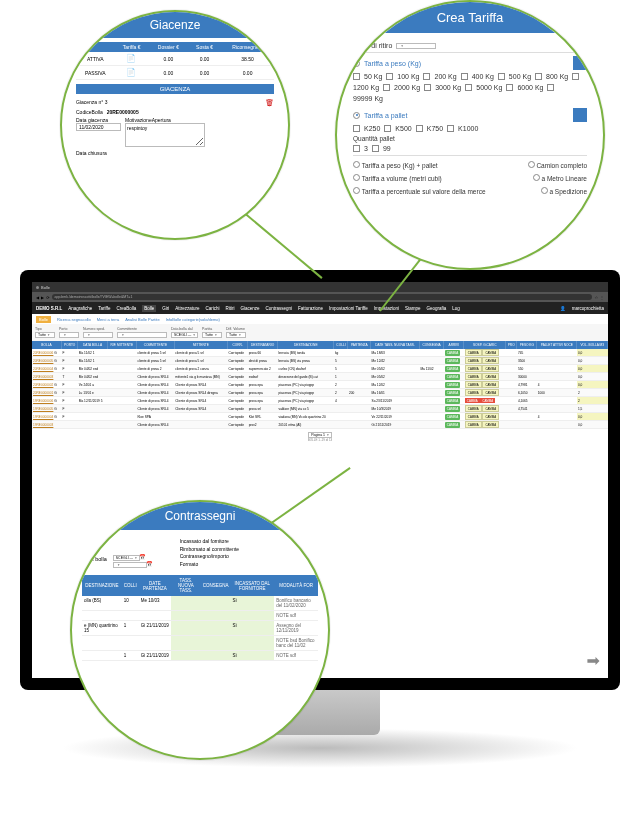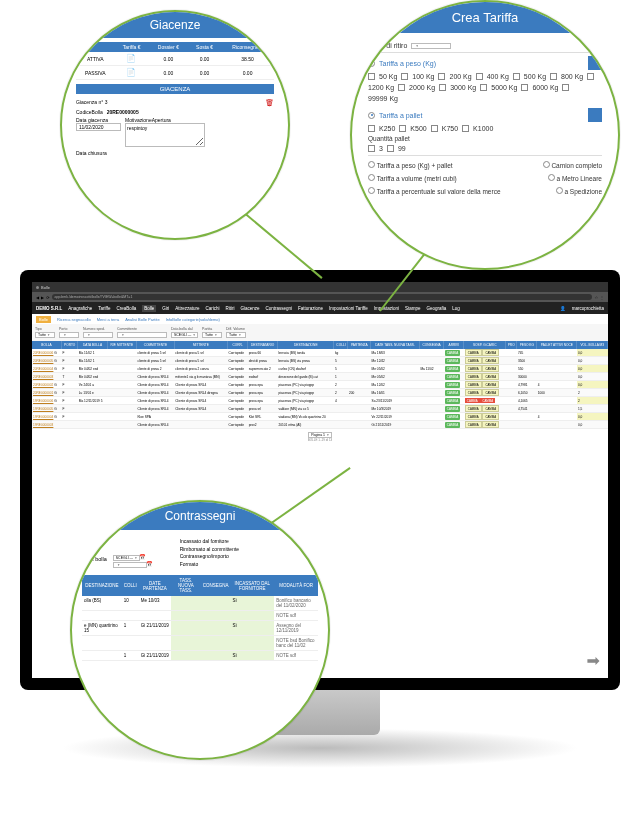--- a/index.html
+++ b/index.html
@@ -58,21 +58,21 @@
 .minitbl td{padding:2px 3px;text-align:center;border-bottom:1px solid #eee}
 .pdf{color:#c00;font-size:8px}
 .giabar{background:#3b7bbf;color:#fff;text-align:center;padding:2px;font-size:6px;margin-top:4px}
 .form1{font-size:5px;padding:3px 0}
 .form1 .row{display:flex;gap:4px;margin:2px 0}
 .inp{border:1px solid #bbb;background:#fff;height:8px;font-size:5px;padding:0 2px}
 .ta{border:1px solid #bbb;width:80px;height:24px;font-size:5px;padding:1px}
 .trash{color:#c00;font-size:7px}
 
 
-.c2{left:350px;top:0;width:270px;height:270px}
+.c2{left:335px;top:0;width:270px;height:270px}
 .c2 .chead{padding:8px 0;font-size:13px}
 .c2 .body{padding:6px 16px;font-size:7px;color:#333}
 .c2 .row{margin:3px 0;display:flex;align-items:center;gap:4px;flex-wrap:wrap}
 .rad{width:7px;height:7px;border:1px solid #888;border-radius:50%;display:inline-block;position:relative}
 .rad.on::after{content:'';position:absolute;inset:1.5px;background:#3b7bbf;border-radius:50%}
 .chk{width:7px;height:7px;border:1px solid #888;display:inline-block}
 .sq{width:14px;height:14px;background:#3b7bbf}
 .c2 .gl{color:#3b7bbf}
 .sep{border-top:1px solid #ddd;margin:3px 0}
 .col2{display:flex;justify-content:space-between;font-size:6.5px;margin:5px 0}

